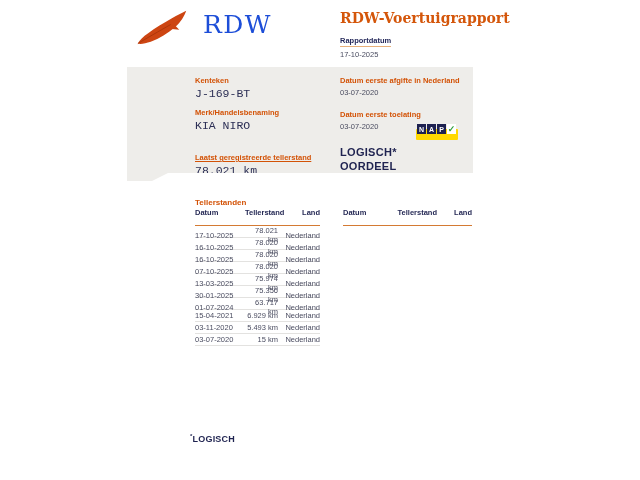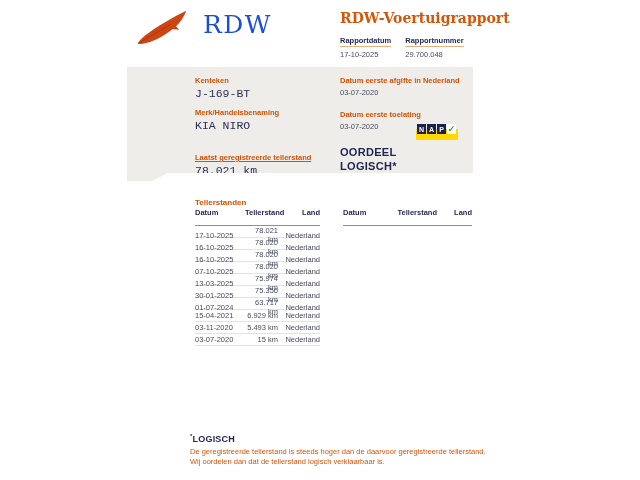--- a/index.html
+++ b/index.html
@@ -12,21 +12,21 @@
   .logo-mark { position:absolute; left:136px; top:9px; width:52px; height:38px; }
   .logo-text {
     position:absolute; left:203px; top:10px;
     font-family:"DejaVu Serif", serif; font-size:25px; letter-spacing:1.5px;
     color:#1d4ed8;
   }
   .report-head { position:absolute; left:340px; top:10px; width:180px; }
   .report-title {
     font-family:"DejaVu Serif", serif; font-size:14px; color:#d4560a; font-weight:bold;
   }
-  .report-meta { position:absolute; left:340px; top:36px; display:flex; gap:14px;align-items:center; }
+  .report-meta { position:absolute; left:340px; top:36px; display:flex; gap:4px;align-items:center; }
   .meta-block { min-width:48px; }
   .meta-label { font-size:7.5px; font-weight:bold; color:#24285a; border-bottom:1px solid #e8b07a; padding-bottom:1px; }
   .meta-value { font-size:7.5px; color:#4a4c60; margin-top:3px; }
 
   
   .panel {
     position:absolute; left:127px; top:67px; width:346px; height:114px;
     background:#eeedea;
     clip-path: polygon(0 0, 100% 0, 100% 106px, 41px 106px, 25px 114px, 0 114px);
   }
@@ -79,44 +79,40 @@
 <div class="logo-text">RDW</div>
 
 <div class="report-head">
   <div class="report-title">RDW-Voertuigrapport</div>
 </div>
 <div class="report-meta">
   <div class="meta-block">
     <div class="meta-label">Rapportdatum</div>
     <div class="meta-value">17-10-2025</div>
   </div>
-  <div class="meta-block">
-    <div class="meta-label">Rapportnummer</div>
-    <div class="meta-value">29.700.048</div>
-  </div>
 </div>
 
 <div class="panel">
   <div class="panel-col-left">
     <div class="field-label">Kenteken</div>
     <div class="field-value-serif">J-169-BT</div>
     <div class="field-label fgap1">Merk/Handelsbenaming</div>
     <div class="field-value-serif">KIA NIRO</div>
     <div class="field-label fgap3">Laatst geregistreerde tellerstand</div>
     <div class="field-value-serif">78.021 km</div>
   </div>
 
   <div class="panel-col-right">
     <div class="field-label">Datum eerste afgifte in Nederland</div>
     <div class="field-value-sans">03-07-2020</div>
     <div class="field-label fgap2">Datum eerste toelating</div>
     <div class="field-value-sans">03-07-2020</div>
     <div class="verdict">
+      <div>LOGISCH*</div>
       <div>OORDEEL</div>
-      <div>LOGISCH*</div>
     </div>
   </div>
 
   <div class="nap">
     <div class="nap-bar"></div>
     <div class="nap-squares">
       <div class="nap-sq">N</div>
       <div class="nap-sq">A</div>
       <div class="nap-sq">P</div>
       <div class="nap-sq check">✓</div>
@@ -190,14 +186,13 @@
   <div class="thead">
     <span class="thc c0">Datum</span>
     <span class="thc c1">Tellerstand</span>
     <span class="thc c2">Land</span>
   </div>
   <div></div>
 </div>
 
 <div class="footnote">
   <div class="footnote-title"><sup>*</sup><span>LOGISCH</span></div>
-  <div class="footnote-text">De geregistreerde tellerstand is steeds hoger dan de daarvoor geregistreerde tellerstand. Wij oordelen dan dat de tellerstand logisch verklaarbaar is.</div>
 </div>
 
 </body></html>

